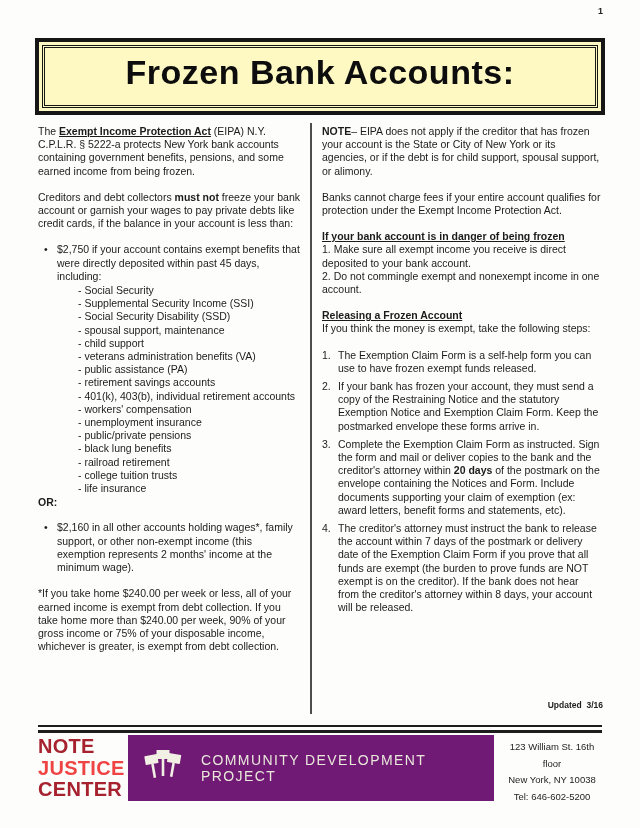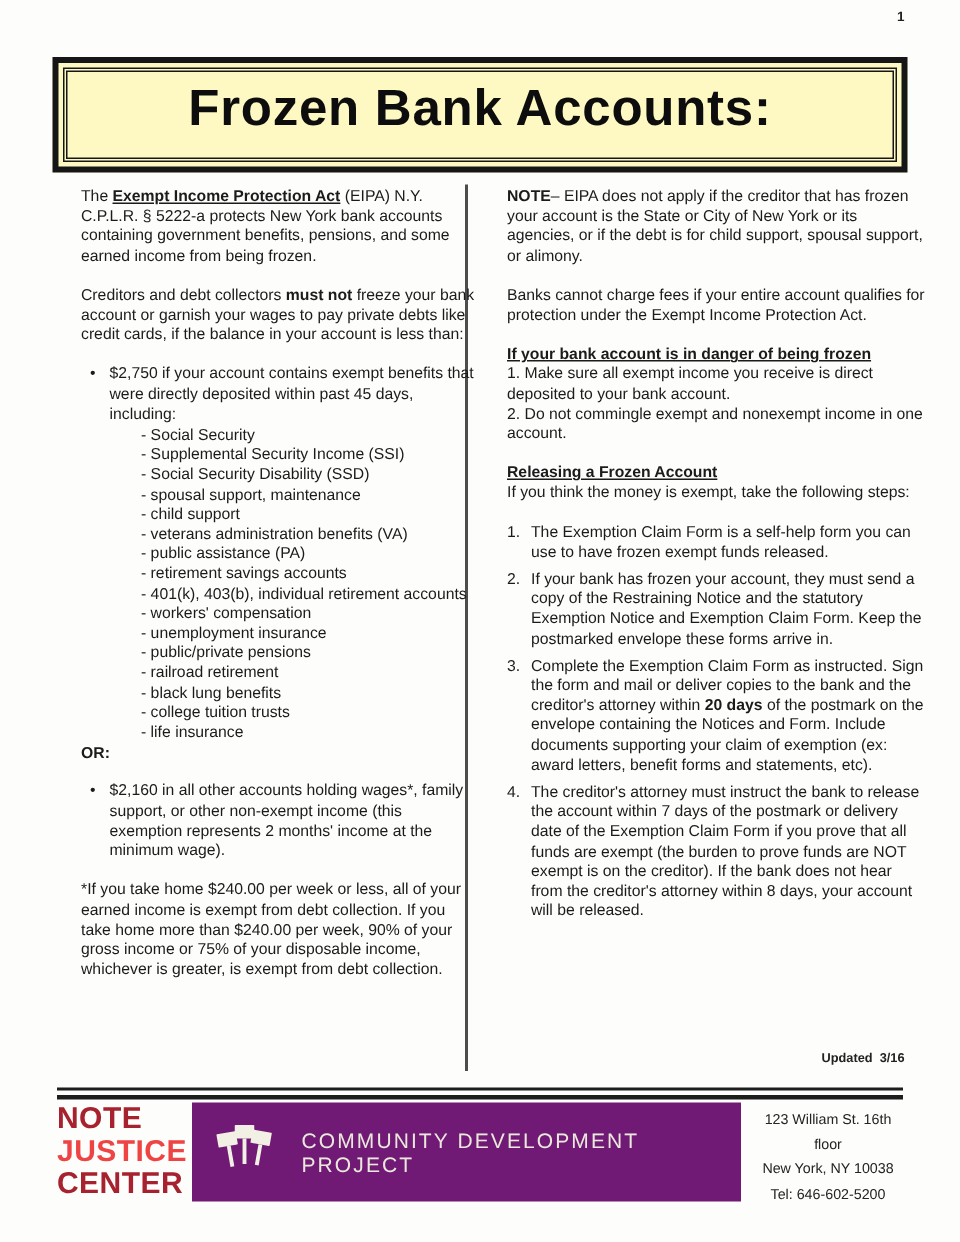--- a/index.html
+++ b/index.html
@@ -19,21 +19,21 @@
   }
   .title-inner {
     width:100%; height:100%; border:3px double #161616;
     display:flex; justify-content:center; align-items:flex-start;
   }
   .title-inner h1 {
     margin:0; font-size:34px; line-height:48px; font-weight:bold; color:#0d0d0d;
     letter-spacing:0.5px;
   }
 
-  .col { position:absolute; top:125px; font-size:10.5px; line-height:13.2px;margin-left:16px; }
+  .col { position:absolute; top:125px; font-size:10.5px; line-height:13.2px; }
   .left-col  { left:38px;  width:264px; }
   .right-col { left:322px; width:280px; }
   .divider { position:absolute; left:310px; top:123px; width:2px; height:591px; background:#4d4d4d; }
 
   .col p { margin:0 0 13px 0; }
   .col p.tight { margin:0; }
   .mb13 { margin-bottom:13px !important; }
 
   .bullet-item { display:flex; margin:0 0 1px 6px; }
   .bullet-glyph { width:13px; flex:none; }
@@ -104,22 +104,22 @@
       <div class="sub-item">- Social Security Disability (SSD)</div>
       <div class="sub-item">- spousal support, maintenance</div>
       <div class="sub-item">- child support</div>
       <div class="sub-item">- veterans administration benefits (VA)</div>
       <div class="sub-item">- public assistance (PA)</div>
       <div class="sub-item">- retirement savings accounts</div>
       <div class="sub-item">- 401(k), 403(b), individual retirement accounts</div>
       <div class="sub-item">- workers' compensation</div>
       <div class="sub-item">- unemployment insurance</div>
       <div class="sub-item">- public/private pensions</div>
+      <div class="sub-item">- black lung benefits</div>
       <div class="sub-item">- railroad retirement</div>
-      <div class="sub-item">- black lung benefits</div>
       <div class="sub-item">- college tuition trusts</div>
       <div class="sub-item">- life insurance</div>
     </div>
     <div class="or-label">OR:</div>
 
     <div class="bullet-item mb13">
       <span class="bullet-glyph">•</span>
       <span class="bullet-text">$2,160 in all other accounts holding wages*, family support, or other non-exempt income (this exemption represents 2 months' income at the minimum wage).</span>
     </div>
 

